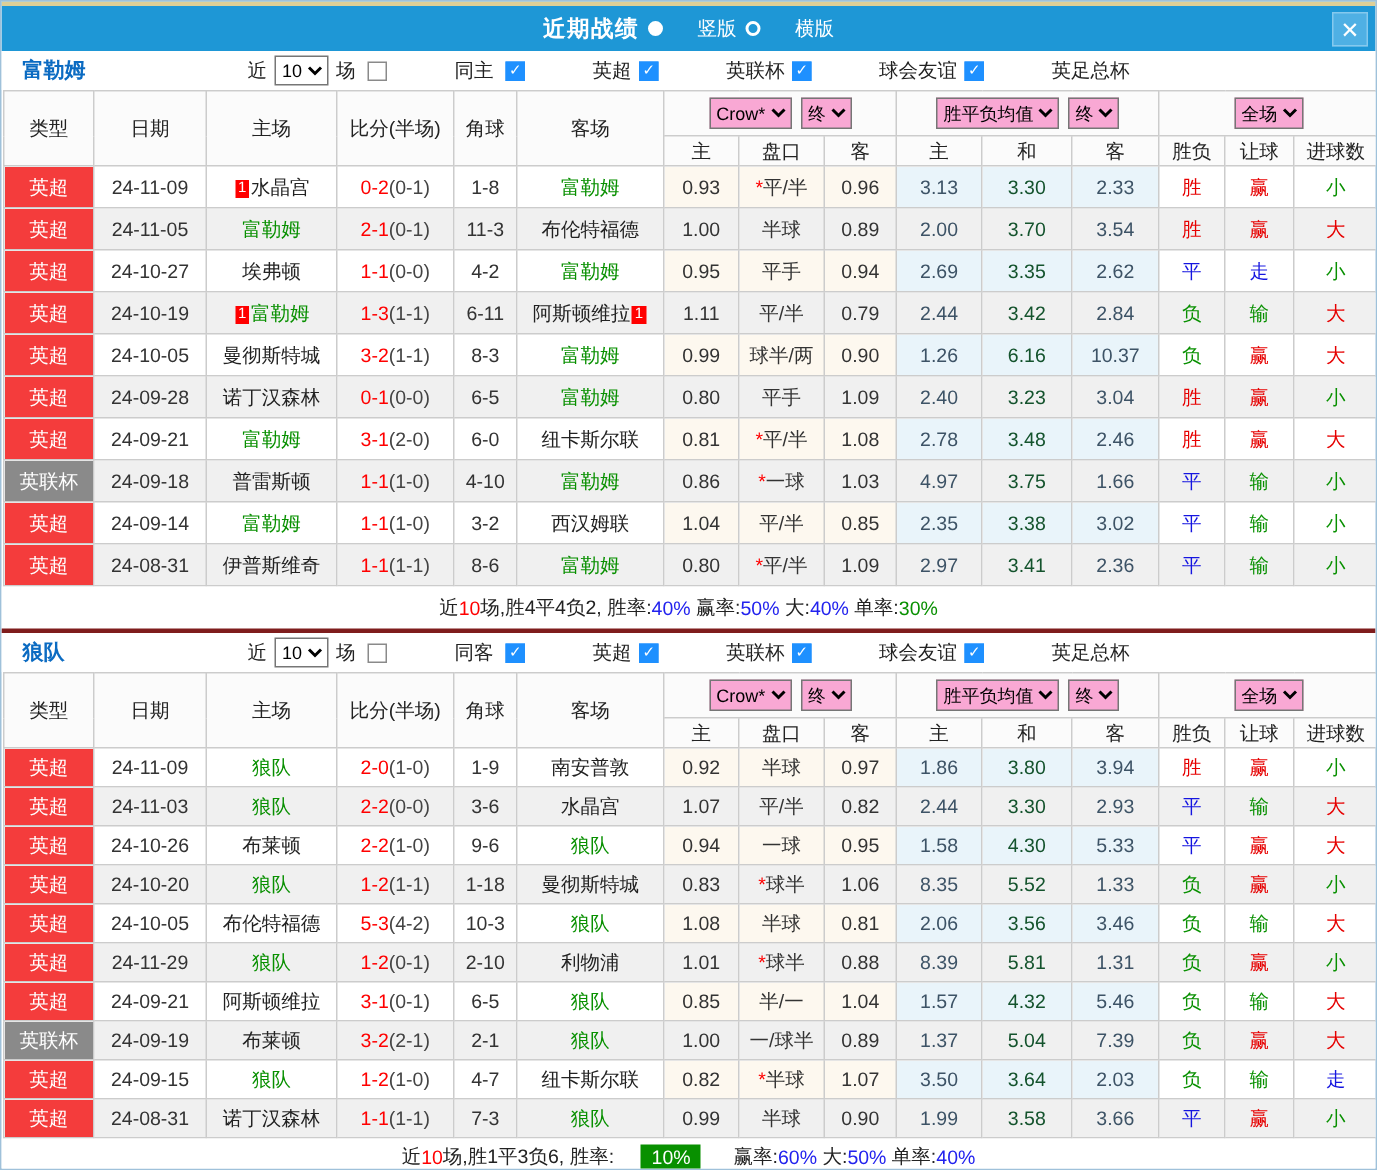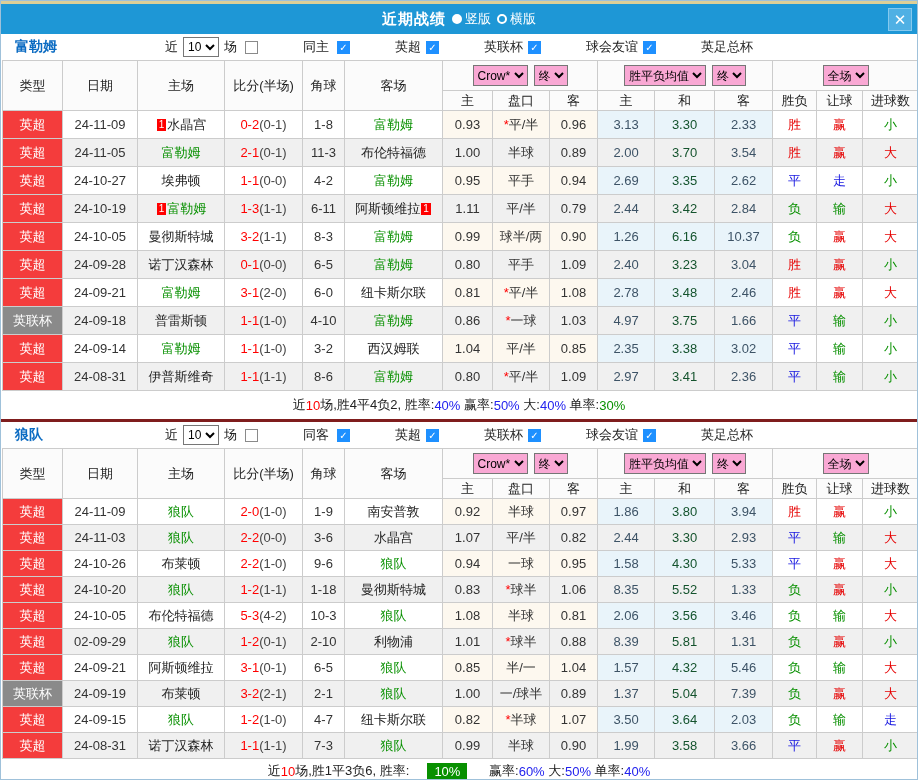--- a/index.html
+++ b/index.html
@@ -3,21 +3,21 @@
 <meta charset="utf-8">
 <style>
   * { box-sizing: border-box; }
   html,body { margin:0; padding:0; background:#f0f0f0; font-family:"Liberation Sans","DejaVu Sans",sans-serif; }
   .window { width:918px; height:780px; background:#fff; border:1px solid #9fc1da; overflow:hidden; }
 
   
   .titlebar { height:33px; background:#1e97d6; border-top:3px solid #ddcf97; position:relative;
               display:flex; align-items:center; justify-content:center; color:#fff; }
   .titlebar .title { font-weight:bold; font-size:15px; letter-spacing:1px; }
-  .radio-item { display:inline-flex; align-items:center; margin-left:6px; font-size:13px; cursor:pointer; }
+  .radio-item { display:inline-flex; align-items:center; margin-left:6px; font-size:13px; cursor:pointer;gap:20px; }
   .radio { width:10px; height:10px; border:2px solid #fff; border-radius:50%; display:inline-block; margin-right:3px; background:transparent; }
   .radio.checked { background:#fff; }
   .close-btn { position:absolute; right:5px; top:4px; width:24px; height:23px; background:#4fb0e4; border:1px solid #85c9ee;
                color:#fff; font-size:15px; font-weight:bold; display:flex; align-items:center; justify-content:center; cursor:pointer; }
 
   
   .section + .section { border-top:3px solid #7f1d1d; }
   .filter-row { height:26px; position:relative; display:flex; align-items:center; justify-content:center; font-size:13px; color:#222; background:#fff; }
   .team-name { position:absolute; left:14px; color:#0b6bc2; font-weight:bold; font-size:14px; }
   .filters { display:flex; align-items:center; gap:3px; }
@@ -502,21 +502,21 @@
     <td class="cream">0.81</td>
     <td class="mblue ah">2.06</td>
     <td class="mblue ad">3.56</td>
     <td class="mblue aa">3.46</td>
     <td class="res green">负</td>
     <td class="res green">输</td>
     <td class="res red">大</td>
   </tr>
           <tr>
     <td class="type epl">英超</td>
-    <td class="date">02-09-29</td>
+    <td class="date">24-11-29</td>
     <td class="teamcell"><span class="green">狼队</span></td>
     <td class="scorecell"><span class="ft">1-2</span><span class="ht">(0-1)</span></td>
     <td class="corner">2-10</td>
     <td class="teamcell"><span>利物浦</span></td>
     <td class="cream">1.01</td>
     <td class="cream hcap"><span class="star">*</span><span>球半</span></td>
     <td class="cream">0.88</td>
     <td class="mblue ah">8.39</td>
     <td class="mblue ad">5.81</td>
     <td class="mblue aa">1.31</td>

